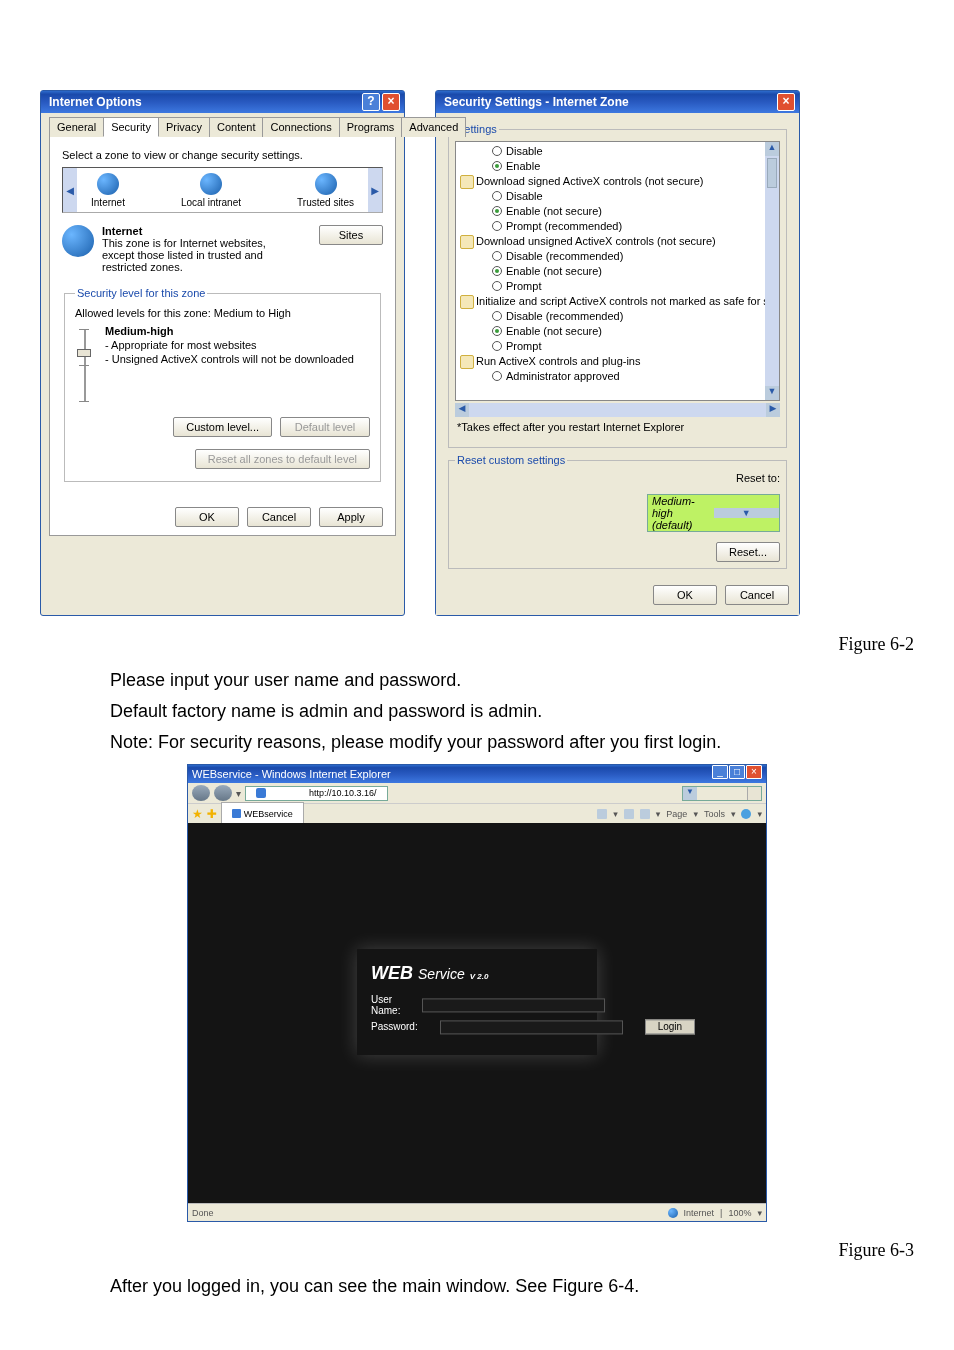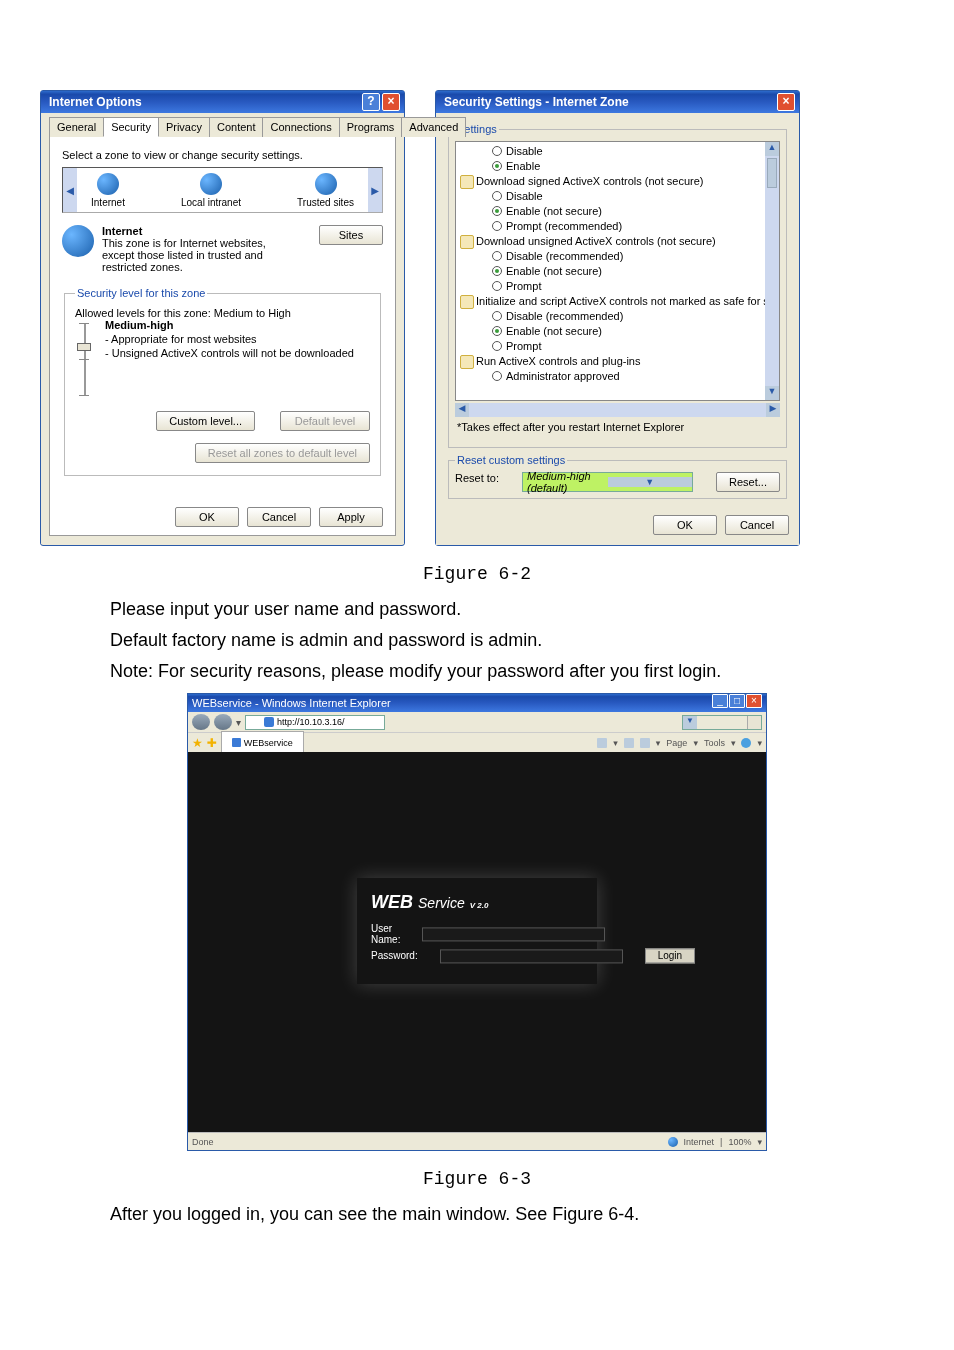--- a/index.html
+++ b/index.html
@@ -107,21 +107,21 @@
     margin-top:8px;
   }
   fieldset.sec legend{color:#1a4aab;font-size:11px;}
   .slider-row{display:flex;gap:12px;}
   .slider{width:18px;height:80px;position:relative;flex:none;}
   .slider .track{position:absolute;left:50%;width:2px;top:4px;bottom:4px;background:#999;}
   .slider .tick{position:absolute;left:20%;right:20%;height:1px;background:#888;}
   .slider .thumb{position:absolute;left:2px;width:14px;height:8px;background:#e8e4d4;border:1px solid #666;top:30%;}
   .level .h{font-weight:bold;}
   .level div{font-size:11px;line-height:1.25;}
-  .io-btn-row{display:flex;justify-content:flex-end;gap:25px;margin-top:12px;}
+  .io-btn-row{display:flex;justify-content:flex-end;gap:8px;margin-top:12px;}
   .io-bottom-row{display:flex;justify-content:flex-end;gap:8px;margin-top:8px;}
 
   
   .ss{width:365px;}
   .ss-body{padding:10px;background:#ece9d8;}
   .ss fieldset{border:1px solid #bbb;padding:6px;}
   .ss fieldset legend{color:#1a4aab;}
   .ss-tree{
     height:260px;
     background:#fff;
@@ -137,43 +137,43 @@
   .grp::before{content:"";position:absolute;left:2px;top:1px;width:12px;height:12px;background:#f5e8b8;border:1px solid #d0b040;border-radius:2px;}
   .radio{display:inline-block;width:10px;height:10px;border:1px solid #555;border-radius:50%;margin-right:4px;vertical-align:-1px;background:#fff;}
   .radio.sel::after{content:"";display:block;width:4px;height:4px;margin:2px;border-radius:50%;background:#3a9c3a;}
   .ss-hscroll{height:14px;background:#cdd8ef;position:relative;margin:2px 0 4px;display:flex;}
   .ss-hscroll .a{width:14px;background:#bcd;text-align:center;color:#2a5aa8;font-size:9px;}
   .ss-hscroll .track{flex:1;}
   .ss-vscroll{position:absolute;right:0;top:0;bottom:0;width:14px;background:#cdd8ef;display:flex;flex-direction:column;}
   .ss-vscroll .a{height:14px;background:#bcd;text-align:center;color:#2a5aa8;font-size:9px;}
   .ss-vscroll .thumb{margin:2px;flex:none;height:30px;background:#bcd;border:1px solid #9ab;}
   .ss-note{font-size:11px;margin:4px 2px 8px;}
-  .reset-row{display:flex;align-items:flex-start;gap:23px;}
+  .reset-row{display:flex;align-items:flex-end;gap:10px;flex-direction:column;}
   .combo{display:flex;align-items:center;border:1px solid #7a9;background:#bef264;height:20px;flex:1;font-style:italic;}
   .combo span{padding:0 4px;flex:1;}
   .combo .dd{width:16px;background:#bcd;text-align:center;color:#2a5aa8;font-size:9px;}
 
-  .fig-cap{text-align:center;font-family:Liberation Mono, monospace;font-size:18px;margin:18px 0 12px;}
+  .fig-cap{text-align:right;font-family:Liberation Serif, serif;font-size:18px;margin:18px 0 12px;}
   .body-text{font-family:Arial;font-size:18px;line-height:1.5;margin:6px 70px 0 70px;}
   .body-text p{margin:4px 0;}
 
   
   .brwrap{margin:8px 70px 0 70px;display:flex;justify-content:center;}
   .browser{width:580px;border:1px solid #2a5aa8;}
   .browser .tbar{
     background: linear-gradient(to bottom, #2d6bcc 0%, #1a4aab 15%, #2859c0 50%, #3d78e0 100%);
     color:#fff;height:18px;line-height:18px;font-size:11px;padding:0 4px;display:flex;justify-content:space-between;}
   .browser .tbar .wbtn{display:flex;gap:1px;}
   .browser .tbar .wb{width:16px;height:14px;border:1px solid #fff;border-radius:1px;font-size:10px;text-align:center;line-height:12px;}
   .browser .tbar .wb.min{background:#4a80d8;}
   .browser .tbar .wb.max{background:#4a80d8;}
   .browser .tbar .wb.cls{background:#e05030;}
   .addr-row{height:20px;background:#ece9d8;display:flex;align-items:center;padding:0 4px;gap:4px;font-size:10px;}
   .navbtn{width:18px;height:16px;border-radius:50%;background:linear-gradient(#9ab,#678);}
-  .addr{flex:0 0 140px;border:1px solid #7a9;background:#fff;height:15px;padding:0 18px;line-height:13px;font-size:9px;display:flex;align-items:center;}
+  .addr{flex:0 0 140px;border:1px solid #7a9;background:#fff;height:15px;padding:0 10px;line-height:13px;font-size:9px;display:flex;align-items:center;gap:40px;}
   .addr .ieicon{width:10px;height:10px;background:#3a7ad6;border-radius:2px;margin-right:3px;}
   .searchbox{flex:none;width:80px;border:1px solid #7a9;height:15px;margin-left:auto;display:flex;}
   .searchbox .dd{width:14px;background:#bcd;color:#2a5aa8;text-align:center;font-size:8px;}
   .searchbox .mag{width:14px;background:#e8e4d4;border-left:1px solid #aaa;}
   .tool-row{height:20px;background:#ece9d8;display:flex;align-items:center;padding:0 4px;gap:4px;font-size:9px;border-top:1px solid #ccc;}
   .tool-row .star{color:#f2b200;font-size:12px;}
   .tabbtn{border:1px solid #aaa;background:#fff;padding:6px 10px;font-size:9px;display:flex;align-items:center;gap:3px;}
   .tabbtn .ieicon{width:9px;height:9px;background:#3a7ad6;border-radius:1px;}
   .tool-row .right{margin-left:auto;display:flex;gap:6px;align-items:center;color:#555;}
   .tool-row .right .ic{width:10px;height:10px;background:#bcd;border-radius:1px;}
@@ -233,21 +233,21 @@
           <div class="txt" style="flex:1">
             <div class="h">Internet</div>
             <div>This zone is for Internet websites,</div>
             <div>except those listed in trusted and</div>
             <div>restricted zones.</div>
           </div>
           <div class="btn sites-btn">Sites</div>
         </div>
         <fieldset class="sec">
           <legend>Security level for this zone</legend>
-          <div style="">Allowed levels for this zone: Medium to High</div>
+          <div style="margin-bottom:6px;">Allowed levels for this zone: Medium to High</div>
           <div class="slider-row">
             <div class="slider">
               <div class="track"></div>
               <div class="tick" style="top:5%"></div>
               <div class="tick" style="top:50%"></div>
               <div class="tick" style="top:95%"></div>
               <div class="thumb"></div>
             </div>
             <div class="level">
               <div class="h">Medium-high</div>

